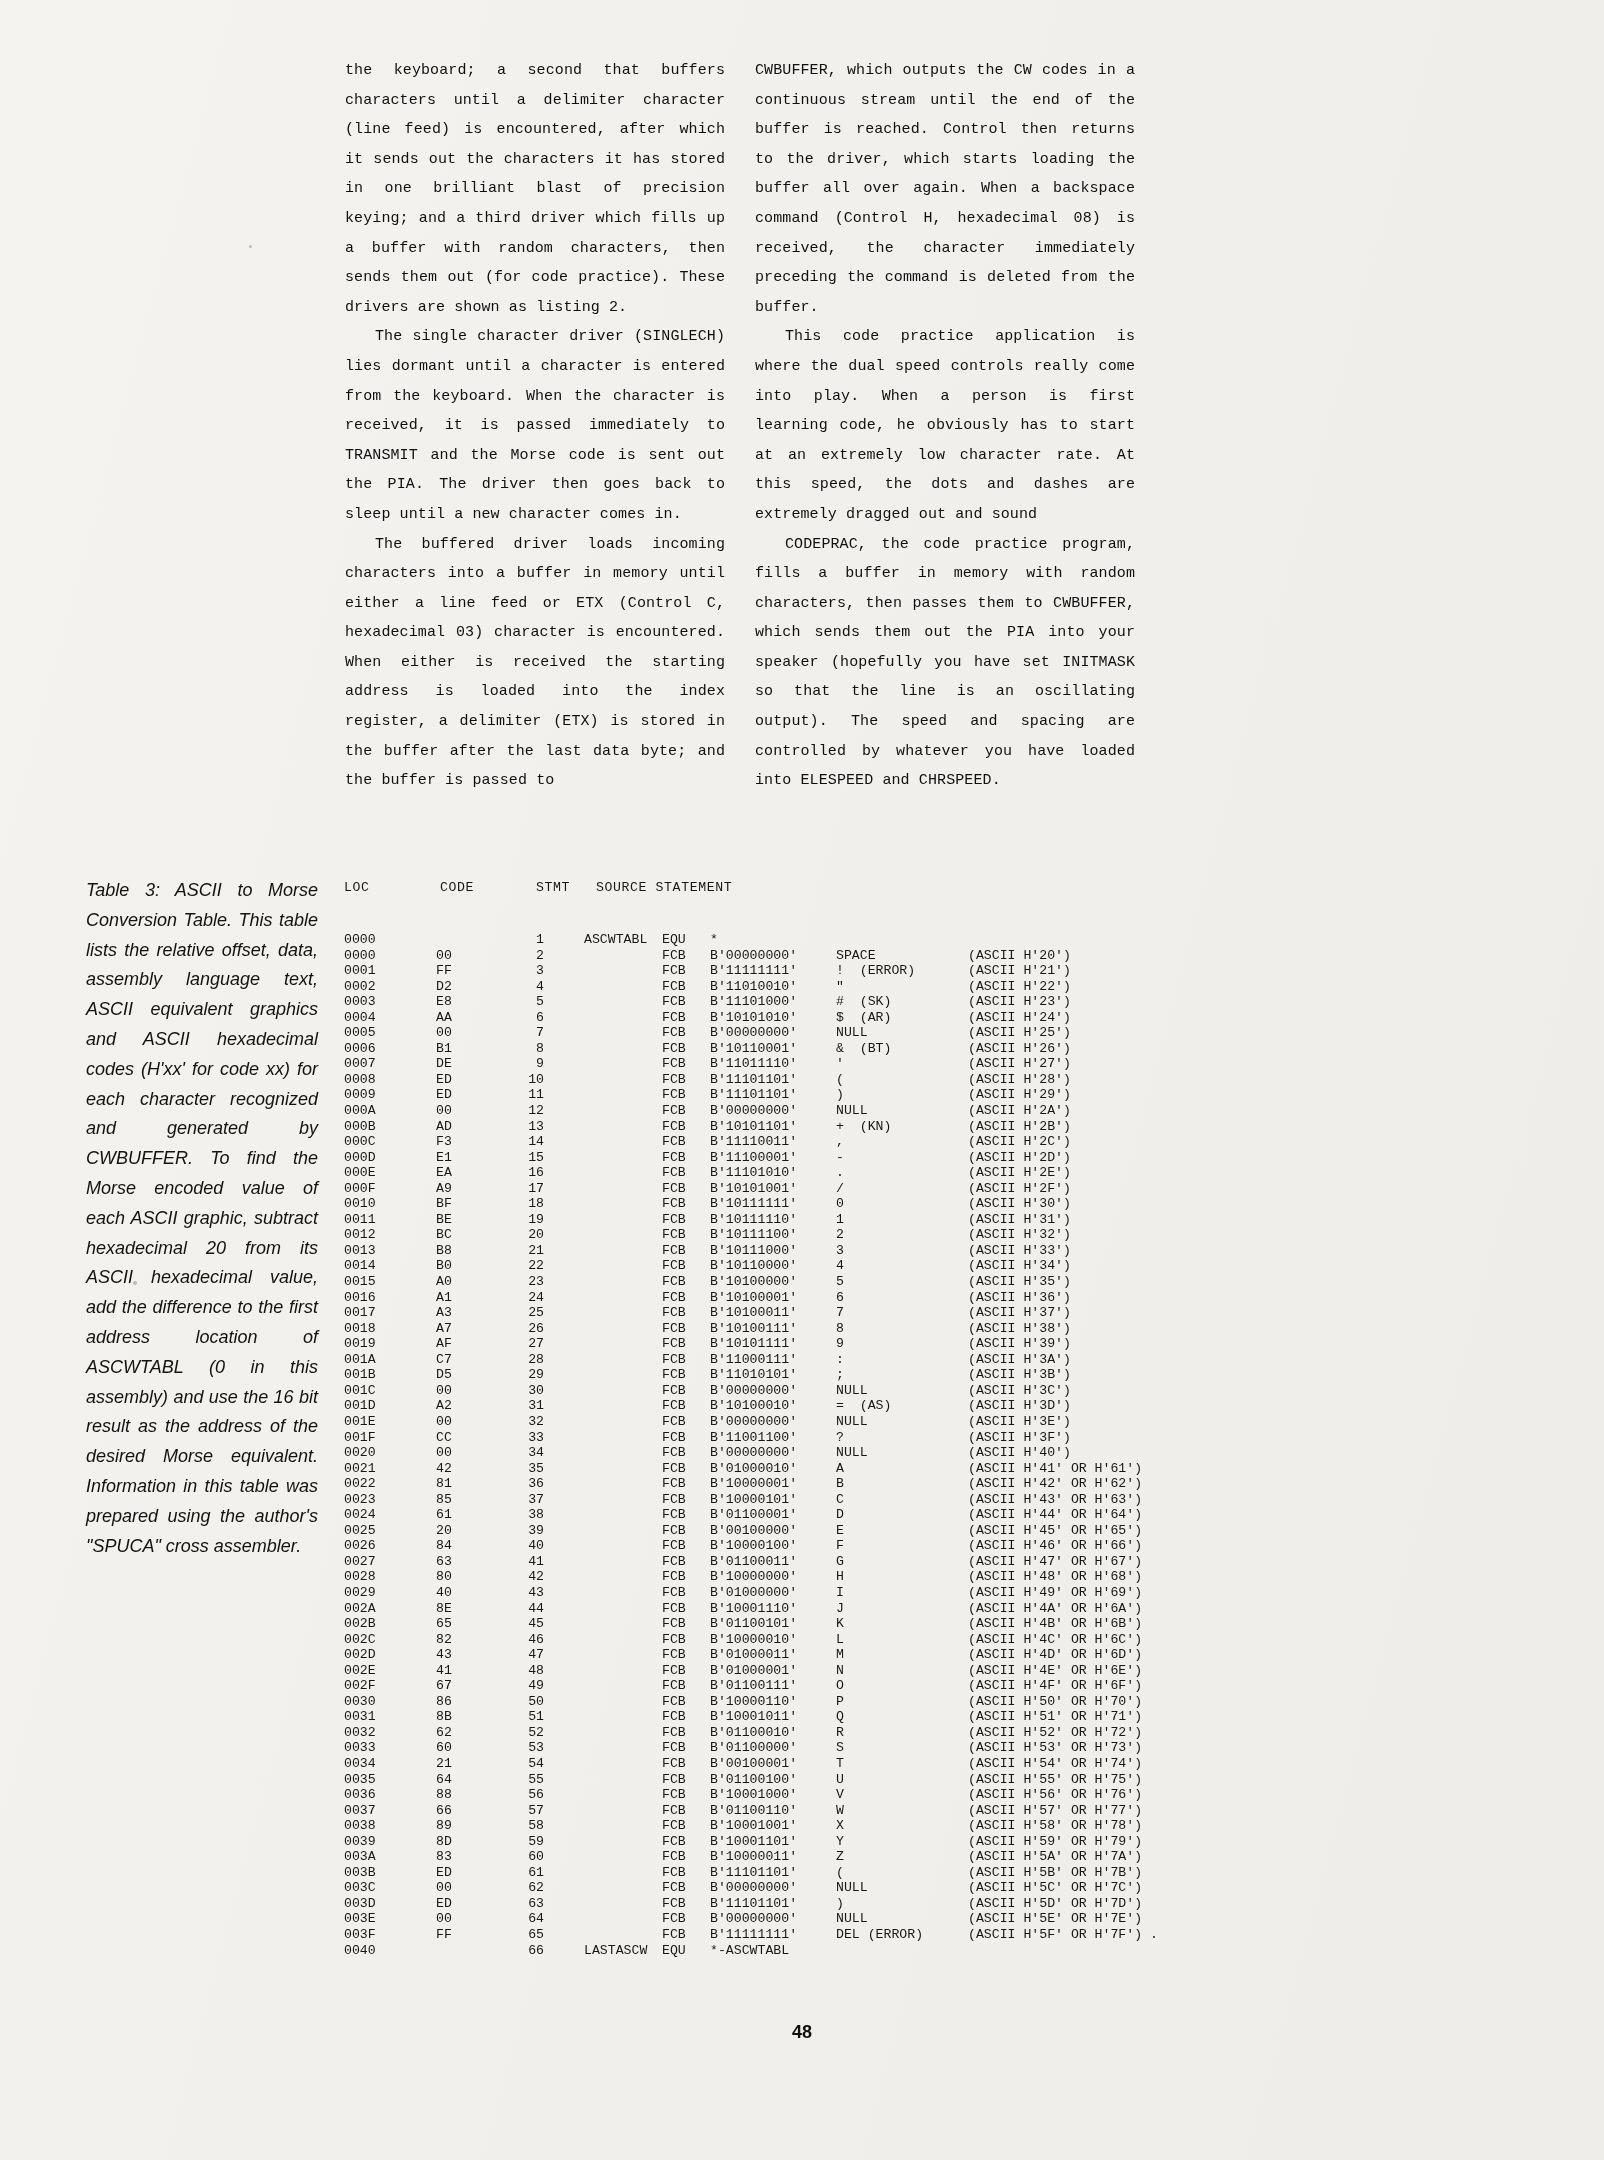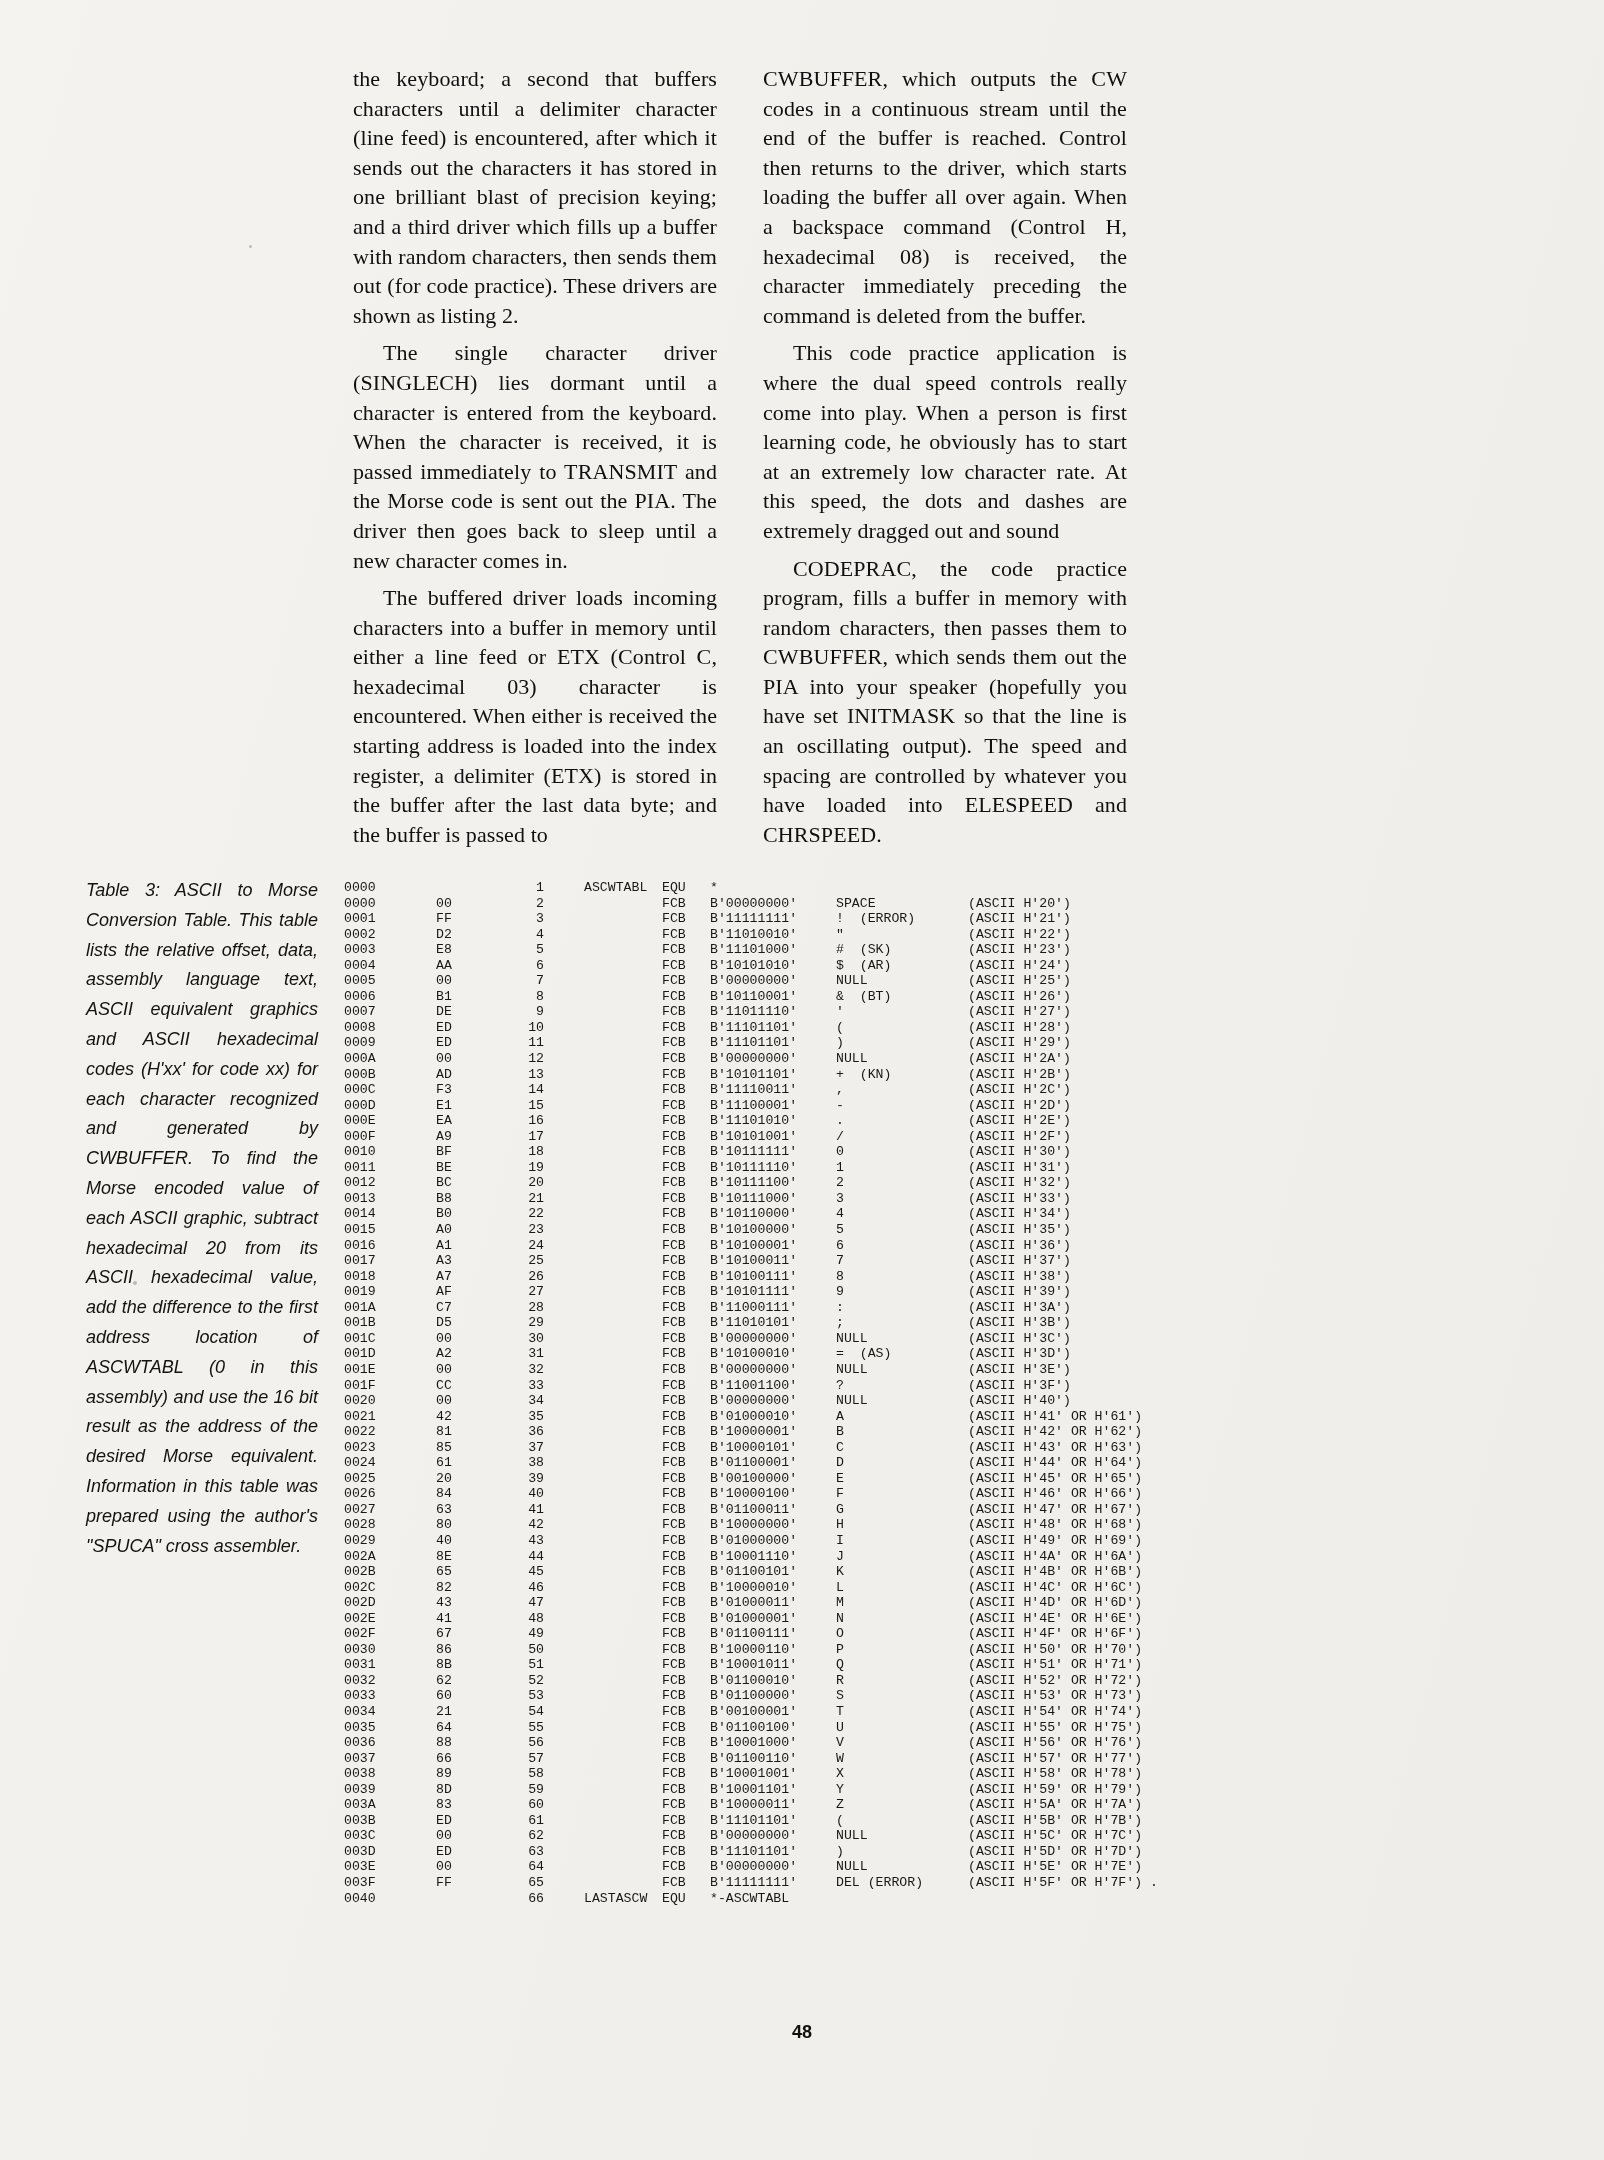--- a/index.html
+++ b/index.html
@@ -26,23 +26,23 @@
     left: 345px;
     top: 56px;
     width: 790px;
     display: flex;
     gap: 30px;
   }
   .col {
     width: 380px;
   }
   .col p {
-    margin: 8px;
-    font-family: Liberation Serif, serif;
-    font-size: 22px;
+    margin: 0;
+    font-family: Liberation Mono, monospace;
+    font-size: 15px;
     line-height: 29.6px;
     text-align: justify;
     color: #111010;
     text-indent: 0;
     letter-spacing: 0.1px;
   }
   .col p + p {
     text-indent: 30px;
   }
 
@@ -136,18 +136,24 @@
     <div class="col">
       <p>CWBUFFER, which outputs the CW codes in a continuous stream until the end of the buffer is reached. Control then returns to the driver, which starts loading the buffer all over again. When a backspace command (Control H, hexadecimal 08) is received, the character immediately preceding the command is deleted from the buffer.</p>
       <p>This code practice application is where the dual speed controls really come into play. When a person is first learning code, he obviously has to start at an extremely low character rate. At this speed, the dots and dashes are extremely dragged out and sound</p>
       <p>CODEPRAC, the code practice program, fills a buffer in memory with random characters, then passes them to CWBUFFER, which sends them out the PIA into your speaker (hopefully you have set INITMASK so that the line is an oscillating output). The speed and spacing are controlled by whatever you have loaded into ELESPEED and CHRSPEED.</p>
     </div>
   </div>
 
   <div class="caption">Table 3: ASCII to Morse Conversion Table. This table lists the relative offset, data, assembly language text, ASCII equivalent graphics and ASCII hexadecimal codes (H'xx' for code xx) for each character recognized and generated by CWBUFFER. To find the Morse encoded value of each ASCII graphic, subtract hexadecimal 20 from its ASCII hexadecimal value, add the difference to the first address location of ASCWTABL (0 in this assembly) and use the 16 bit result as the address of the desired Morse equivalent. Information in this table was prepared using the author's "SPUCA" cross assembler.</div>
 
   <div class="listing">
+    <div class="lst-head">
+      <span class="h-loc">LOC</span>
+      <span class="h-code">CODE</span>
+      <span class="h-stmt">STMT</span>
+      <span class="h-src">SOURCE STATEMENT</span>
+    </div>
     <div class="lst-body" id="listing-body"><div class="lrow"><span class="c-loc">0000</span><span class="c-code"></span><span class="c-stmt">1</span><span class="c-label">ASCWTABL</span><span class="c-op">EQU</span><span class="c-oper">*</span><span class="c-cmt"></span><span class="c-asc"></span></div><div class="lrow"><span class="c-loc">0000</span><span class="c-code">00</span><span class="c-stmt">2</span><span class="c-label"></span><span class="c-op">FCB</span><span class="c-oper">B'00000000'</span><span class="c-cmt">SPACE</span><span class="c-asc">(ASCII H'20')</span></div><div class="lrow"><span class="c-loc">0001</span><span class="c-code">FF</span><span class="c-stmt">3</span><span class="c-label"></span><span class="c-op">FCB</span><span class="c-oper">B'11111111'</span><span class="c-cmt">!  (ERROR)</span><span class="c-asc">(ASCII H'21')</span></div><div class="lrow"><span class="c-loc">0002</span><span class="c-code">D2</span><span class="c-stmt">4</span><span class="c-label"></span><span class="c-op">FCB</span><span class="c-oper">B'11010010'</span><span class="c-cmt">"</span><span class="c-asc">(ASCII H'22')</span></div><div class="lrow"><span class="c-loc">0003</span><span class="c-code">E8</span><span class="c-stmt">5</span><span class="c-label"></span><span class="c-op">FCB</span><span class="c-oper">B'11101000'</span><span class="c-cmt">#  (SK)</span><span class="c-asc">(ASCII H'23')</span></div><div class="lrow"><span class="c-loc">0004</span><span class="c-code">AA</span><span class="c-stmt">6</span><span class="c-label"></span><span class="c-op">FCB</span><span class="c-oper">B'10101010'</span><span class="c-cmt">$  (AR)</span><span class="c-asc">(ASCII H'24')</span></div><div class="lrow"><span class="c-loc">0005</span><span class="c-code">00</span><span class="c-stmt">7</span><span class="c-label"></span><span class="c-op">FCB</span><span class="c-oper">B'00000000'</span><span class="c-cmt">NULL</span><span class="c-asc">(ASCII H'25')</span></div><div class="lrow"><span class="c-loc">0006</span><span class="c-code">B1</span><span class="c-stmt">8</span><span class="c-label"></span><span class="c-op">FCB</span><span class="c-oper">B'10110001'</span><span class="c-cmt">&amp;  (BT)</span><span class="c-asc">(ASCII H'26')</span></div><div class="lrow"><span class="c-loc">0007</span><span class="c-code">DE</span><span class="c-stmt">9</span><span class="c-label"></span><span class="c-op">FCB</span><span class="c-oper">B'11011110'</span><span class="c-cmt">'</span><span class="c-asc">(ASCII H'27')</span></div><div class="lrow"><span class="c-loc">0008</span><span class="c-code">ED</span><span class="c-stmt">10</span><span class="c-label"></span><span class="c-op">FCB</span><span class="c-oper">B'11101101'</span><span class="c-cmt">(</span><span class="c-asc">(ASCII H'28')</span></div><div class="lrow"><span class="c-loc">0009</span><span class="c-code">ED</span><span class="c-stmt">11</span><span class="c-label"></span><span class="c-op">FCB</span><span class="c-oper">B'11101101'</span><span class="c-cmt">)</span><span class="c-asc">(ASCII H'29')</span></div><div class="lrow"><span class="c-loc">000A</span><span class="c-code">00</span><span class="c-stmt">12</span><span class="c-label"></span><span class="c-op">FCB</span><span class="c-oper">B'00000000'</span><span class="c-cmt">NULL</span><span class="c-asc">(ASCII H'2A')</span></div><div class="lrow"><span class="c-loc">000B</span><span class="c-code">AD</span><span class="c-stmt">13</span><span class="c-label"></span><span class="c-op">FCB</span><span class="c-oper">B'10101101'</span><span class="c-cmt">+  (KN)</span><span class="c-asc">(ASCII H'2B')</span></div><div class="lrow"><span class="c-loc">000C</span><span class="c-code">F3</span><span class="c-stmt">14</span><span class="c-label"></span><span class="c-op">FCB</span><span class="c-oper">B'11110011'</span><span class="c-cmt">,</span><span class="c-asc">(ASCII H'2C')</span></div><div class="lrow"><span class="c-loc">000D</span><span class="c-code">E1</span><span class="c-stmt">15</span><span class="c-label"></span><span class="c-op">FCB</span><span class="c-oper">B'11100001'</span><span class="c-cmt">-</span><span class="c-asc">(ASCII H'2D')</span></div><div class="lrow"><span class="c-loc">000E</span><span class="c-code">EA</span><span class="c-stmt">16</span><span class="c-label"></span><span class="c-op">FCB</span><span class="c-oper">B'11101010'</span><span class="c-cmt">.</span><span class="c-asc">(ASCII H'2E')</span></div><div class="lrow"><span class="c-loc">000F</span><span class="c-code">A9</span><span class="c-stmt">17</span><span class="c-label"></span><span class="c-op">FCB</span><span class="c-oper">B'10101001'</span><span class="c-cmt">/</span><span class="c-asc">(ASCII H'2F')</span></div><div class="lrow"><span class="c-loc">0010</span><span class="c-code">BF</span><span class="c-stmt">18</span><span class="c-label"></span><span class="c-op">FCB</span><span class="c-oper">B'10111111'</span><span class="c-cmt">0</span><span class="c-asc">(ASCII H'30')</span></div><div class="lrow"><span class="c-loc">0011</span><span class="c-code">BE</span><span class="c-stmt">19</span><span class="c-label"></span><span class="c-op">FCB</span><span class="c-oper">B'10111110'</span><span class="c-cmt">1</span><span class="c-asc">(ASCII H'31')</span></div><div class="lrow"><span class="c-loc">0012</span><span class="c-code">BC</span><span class="c-stmt">20</span><span class="c-label"></span><span class="c-op">FCB</span><span class="c-oper">B'10111100'</span><span class="c-cmt">2</span><span class="c-asc">(ASCII H'32')</span></div><div class="lrow"><span class="c-loc">0013</span><span class="c-code">B8</span><span class="c-stmt">21</span><span class="c-label"></span><span class="c-op">FCB</span><span class="c-oper">B'10111000'</span><span class="c-cmt">3</span><span class="c-asc">(ASCII H'33')</span></div><div class="lrow"><span class="c-loc">0014</span><span class="c-code">B0</span><span class="c-stmt">22</span><span class="c-label"></span><span class="c-op">FCB</span><span class="c-oper">B'10110000'</span><span class="c-cmt">4</span><span class="c-asc">(ASCII H'34')</span></div><div class="lrow"><span class="c-loc">0015</span><span class="c-code">A0</span><span class="c-stmt">23</span><span class="c-label"></span><span class="c-op">FCB</span><span class="c-oper">B'10100000'</span><span class="c-cmt">5</span><span class="c-asc">(ASCII H'35')</span></div><div class="lrow"><span class="c-loc">0016</span><span class="c-code">A1</span><span class="c-stmt">24</span><span class="c-label"></span><span class="c-op">FCB</span><span class="c-oper">B'10100001'</span><span class="c-cmt">6</span><span class="c-asc">(ASCII H'36')</span></div><div class="lrow"><span class="c-loc">0017</span><span class="c-code">A3</span><span class="c-stmt">25</span><span class="c-label"></span><span class="c-op">FCB</span><span class="c-oper">B'10100011'</span><span class="c-cmt">7</span><span class="c-asc">(ASCII H'37')</span></div><div class="lrow"><span class="c-loc">0018</span><span class="c-code">A7</span><span class="c-stmt">26</span><span class="c-label"></span><span class="c-op">FCB</span><span class="c-oper">B'10100111'</span><span class="c-cmt">8</span><span class="c-asc">(ASCII H'38')</span></div><div class="lrow"><span class="c-loc">0019</span><span class="c-code">AF</span><span class="c-stmt">27</span><span class="c-label"></span><span class="c-op">FCB</span><span class="c-oper">B'10101111'</span><span class="c-cmt">9</span><span class="c-asc">(ASCII H'39')</span></div><div class="lrow"><span class="c-loc">001A</span><span class="c-code">C7</span><span class="c-stmt">28</span><span class="c-label"></span><span class="c-op">FCB</span><span class="c-oper">B'11000111'</span><span class="c-cmt">:</span><span class="c-asc">(ASCII H'3A')</span></div><div class="lrow"><span class="c-loc">001B</span><span class="c-code">D5</span><span class="c-stmt">29</span><span class="c-label"></span><span class="c-op">FCB</span><span class="c-oper">B'11010101'</span><span class="c-cmt">;</span><span class="c-asc">(ASCII H'3B')</span></div><div class="lrow"><span class="c-loc">001C</span><span class="c-code">00</span><span class="c-stmt">30</span><span class="c-label"></span><span class="c-op">FCB</span><span class="c-oper">B'00000000'</span><span class="c-cmt">NULL</span><span class="c-asc">(ASCII H'3C')</span></div><div class="lrow"><span class="c-loc">001D</span><span class="c-code">A2</span><span class="c-stmt">31</span><span class="c-label"></span><span class="c-op">FCB</span><span class="c-oper">B'10100010'</span><span class="c-cmt">=  (AS)</span><span class="c-asc">(ASCII H'3D')</span></div><div class="lrow"><span class="c-loc">001E</span><span class="c-code">00</span><span class="c-stmt">32</span><span class="c-label"></span><span class="c-op">FCB</span><span class="c-oper">B'00000000'</span><span class="c-cmt">NULL</span><span class="c-asc">(ASCII H'3E')</span></div><div class="lrow"><span class="c-loc">001F</span><span class="c-code">CC</span><span class="c-stmt">33</span><span class="c-label"></span><span class="c-op">FCB</span><span class="c-oper">B'11001100'</span><span class="c-cmt">?</span><span class="c-asc">(ASCII H'3F')</span></div><div class="lrow"><span class="c-loc">0020</span><span class="c-code">00</span><span class="c-stmt">34</span><span class="c-label"></span><span class="c-op">FCB</span><span class="c-oper">B'00000000'</span><span class="c-cmt">NULL</span><span class="c-asc">(ASCII H'40')</span></div><div class="lrow"><span class="c-loc">0021</span><span class="c-code">42</span><span class="c-stmt">35</span><span class="c-label"></span><span class="c-op">FCB</span><span class="c-oper">B'01000010'</span><span class="c-cmt">A</span><span class="c-asc">(ASCII H'41' OR H'61')</span></div><div class="lrow"><span class="c-loc">0022</span><span class="c-code">81</span><span class="c-stmt">36</span><span class="c-label"></span><span class="c-op">FCB</span><span class="c-oper">B'10000001'</span><span class="c-cmt">B</span><span class="c-asc">(ASCII H'42' OR H'62')</span></div><div class="lrow"><span class="c-loc">0023</span><span class="c-code">85</span><span class="c-stmt">37</span><span class="c-label"></span><span class="c-op">FCB</span><span class="c-oper">B'10000101'</span><span class="c-cmt">C</span><span class="c-asc">(ASCII H'43' OR H'63')</span></div><div class="lrow"><span class="c-loc">0024</span><span class="c-code">61</span><span class="c-stmt">38</span><span class="c-label"></span><span class="c-op">FCB</span><span class="c-oper">B'01100001'</span><span class="c-cmt">D</span><span class="c-asc">(ASCII H'44' OR H'64')</span></div><div class="lrow"><span class="c-loc">0025</span><span class="c-code">20</span><span class="c-stmt">39</span><span class="c-label"></span><span class="c-op">FCB</span><span class="c-oper">B'00100000'</span><span class="c-cmt">E</span><span class="c-asc">(ASCII H'45' OR H'65')</span></div><div class="lrow"><span class="c-loc">0026</span><span class="c-code">84</span><span class="c-stmt">40</span><span class="c-label"></span><span class="c-op">FCB</span><span class="c-oper">B'10000100'</span><span class="c-cmt">F</span><span class="c-asc">(ASCII H'46' OR H'66')</span></div><div class="lrow"><span class="c-loc">0027</span><span class="c-code">63</span><span class="c-stmt">41</span><span class="c-label"></span><span class="c-op">FCB</span><span class="c-oper">B'01100011'</span><span class="c-cmt">G</span><span class="c-asc">(ASCII H'47' OR H'67')</span></div><div class="lrow"><span class="c-loc">0028</span><span class="c-code">80</span><span class="c-stmt">42</span><span class="c-label"></span><span class="c-op">FCB</span><span class="c-oper">B'10000000'</span><span class="c-cmt">H</span><span class="c-asc">(ASCII H'48' OR H'68')</span></div><div class="lrow"><span class="c-loc">0029</span><span class="c-code">40</span><span class="c-stmt">43</span><span class="c-label"></span><span class="c-op">FCB</span><span class="c-oper">B'01000000'</span><span class="c-cmt">I</span><span class="c-asc">(ASCII H'49' OR H'69')</span></div><div class="lrow"><span class="c-loc">002A</span><span class="c-code">8E</span><span class="c-stmt">44</span><span class="c-label"></span><span class="c-op">FCB</span><span class="c-oper">B'10001110'</span><span class="c-cmt">J</span><span class="c-asc">(ASCII H'4A' OR H'6A')</span></div><div class="lrow"><span class="c-loc">002B</span><span class="c-code">65</span><span class="c-stmt">45</span><span class="c-label"></span><span class="c-op">FCB</span><span class="c-oper">B'01100101'</span><span class="c-cmt">K</span><span class="c-asc">(ASCII H'4B' OR H'6B')</span></div><div class="lrow"><span class="c-loc">002C</span><span class="c-code">82</span><span class="c-stmt">46</span><span class="c-label"></span><span class="c-op">FCB</span><span class="c-oper">B'10000010'</span><span class="c-cmt">L</span><span class="c-asc">(ASCII H'4C' OR H'6C')</span></div><div class="lrow"><span class="c-loc">002D</span><span class="c-code">43</span><span class="c-stmt">47</span><span class="c-label"></span><span class="c-op">FCB</span><span class="c-oper">B'01000011'</span><span class="c-cmt">M</span><span class="c-asc">(ASCII H'4D' OR H'6D')</span></div><div class="lrow"><span class="c-loc">002E</span><span class="c-code">41</span><span class="c-stmt">48</span><span class="c-label"></span><span class="c-op">FCB</span><span class="c-oper">B'01000001'</span><span class="c-cmt">N</span><span class="c-asc">(ASCII H'4E' OR H'6E')</span></div><div class="lrow"><span class="c-loc">002F</span><span class="c-code">67</span><span class="c-stmt">49</span><span class="c-label"></span><span class="c-op">FCB</span><span class="c-oper">B'01100111'</span><span class="c-cmt">O</span><span class="c-asc">(ASCII H'4F' OR H'6F')</span></div><div class="lrow"><span class="c-loc">0030</span><span class="c-code">86</span><span class="c-stmt">50</span><span class="c-label"></span><span class="c-op">FCB</span><span class="c-oper">B'10000110'</span><span class="c-cmt">P</span><span class="c-asc">(ASCII H'50' OR H'70')</span></div><div class="lrow"><span class="c-loc">0031</span><span class="c-code">8B</span><span class="c-stmt">51</span><span class="c-label"></span><span class="c-op">FCB</span><span class="c-oper">B'10001011'</span><span class="c-cmt">Q</span><span class="c-asc">(ASCII H'51' OR H'71')</span></div><div class="lrow"><span class="c-loc">0032</span><span class="c-code">62</span><span class="c-stmt">52</span><span class="c-label"></span><span class="c-op">FCB</span><span class="c-oper">B'01100010'</span><span class="c-cmt">R</span><span class="c-asc">(ASCII H'52' OR H'72')</span></div><div class="lrow"><span class="c-loc">0033</span><span class="c-code">60</span><span class="c-stmt">53</span><span class="c-label"></span><span class="c-op">FCB</span><span class="c-oper">B'01100000'</span><span class="c-cmt">S</span><span class="c-asc">(ASCII H'53' OR H'73')</span></div><div class="lrow"><span class="c-loc">0034</span><span class="c-code">21</span><span class="c-stmt">54</span><span class="c-label"></span><span class="c-op">FCB</span><span class="c-oper">B'00100001'</span><span class="c-cmt">T</span><span class="c-asc">(ASCII H'54' OR H'74')</span></div><div class="lrow"><span class="c-loc">0035</span><span class="c-code">64</span><span class="c-stmt">55</span><span class="c-label"></span><span class="c-op">FCB</span><span class="c-oper">B'01100100'</span><span class="c-cmt">U</span><span class="c-asc">(ASCII H'55' OR H'75')</span></div><div class="lrow"><span class="c-loc">0036</span><span class="c-code">88</span><span class="c-stmt">56</span><span class="c-label"></span><span class="c-op">FCB</span><span class="c-oper">B'10001000'</span><span class="c-cmt">V</span><span class="c-asc">(ASCII H'56' OR H'76')</span></div><div class="lrow"><span class="c-loc">0037</span><span class="c-code">66</span><span class="c-stmt">57</span><span class="c-label"></span><span class="c-op">FCB</span><span class="c-oper">B'01100110'</span><span class="c-cmt">W</span><span class="c-asc">(ASCII H'57' OR H'77')</span></div><div class="lrow"><span class="c-loc">0038</span><span class="c-code">89</span><span class="c-stmt">58</span><span class="c-label"></span><span class="c-op">FCB</span><span class="c-oper">B'10001001'</span><span class="c-cmt">X</span><span class="c-asc">(ASCII H'58' OR H'78')</span></div><div class="lrow"><span class="c-loc">0039</span><span class="c-code">8D</span><span class="c-stmt">59</span><span class="c-label"></span><span class="c-op">FCB</span><span class="c-oper">B'10001101'</span><span class="c-cmt">Y</span><span class="c-asc">(ASCII H'59' OR H'79')</span></div><div class="lrow"><span class="c-loc">003A</span><span class="c-code">83</span><span class="c-stmt">60</span><span class="c-label"></span><span class="c-op">FCB</span><span class="c-oper">B'10000011'</span><span class="c-cmt">Z</span><span class="c-asc">(ASCII H'5A' OR H'7A')</span></div><div class="lrow"><span class="c-loc">003B</span><span class="c-code">ED</span><span class="c-stmt">61</span><span class="c-label"></span><span class="c-op">FCB</span><span class="c-oper">B'11101101'</span><span class="c-cmt">(</span><span class="c-asc">(ASCII H'5B' OR H'7B')</span></div><div class="lrow"><span class="c-loc">003C</span><span class="c-code">00</span><span class="c-stmt">62</span><span class="c-label"></span><span class="c-op">FCB</span><span class="c-oper">B'00000000'</span><span class="c-cmt">NULL</span><span class="c-asc">(ASCII H'5C' OR H'7C')</span></div><div class="lrow"><span class="c-loc">003D</span><span class="c-code">ED</span><span class="c-stmt">63</span><span class="c-label"></span><span class="c-op">FCB</span><span class="c-oper">B'11101101'</span><span class="c-cmt">)</span><span class="c-asc">(ASCII H'5D' OR H'7D')</span></div><div class="lrow"><span class="c-loc">003E</span><span class="c-code">00</span><span class="c-stmt">64</span><span class="c-label"></span><span class="c-op">FCB</span><span class="c-oper">B'00000000'</span><span class="c-cmt">NULL</span><span class="c-asc">(ASCII H'5E' OR H'7E')</span></div><div class="lrow"><span class="c-loc">003F</span><span class="c-code">FF</span><span class="c-stmt">65</span><span class="c-label"></span><span class="c-op">FCB</span><span class="c-oper">B'11111111'</span><span class="c-cmt">DEL (ERROR)</span><span class="c-asc">(ASCII H'5F' OR H'7F') .</span></div><div class="lrow"><span class="c-loc">0040</span><span class="c-code"></span><span class="c-stmt">66</span><span class="c-label">LASTASCW</span><span class="c-op">EQU</span><span class="c-oper">*-ASCWTABL</span><span class="c-cmt"></span><span class="c-asc"></span></div></div>
   </div>
 
   <div class="pageno">48</div>
 
 </div>
 
 </body></html>

